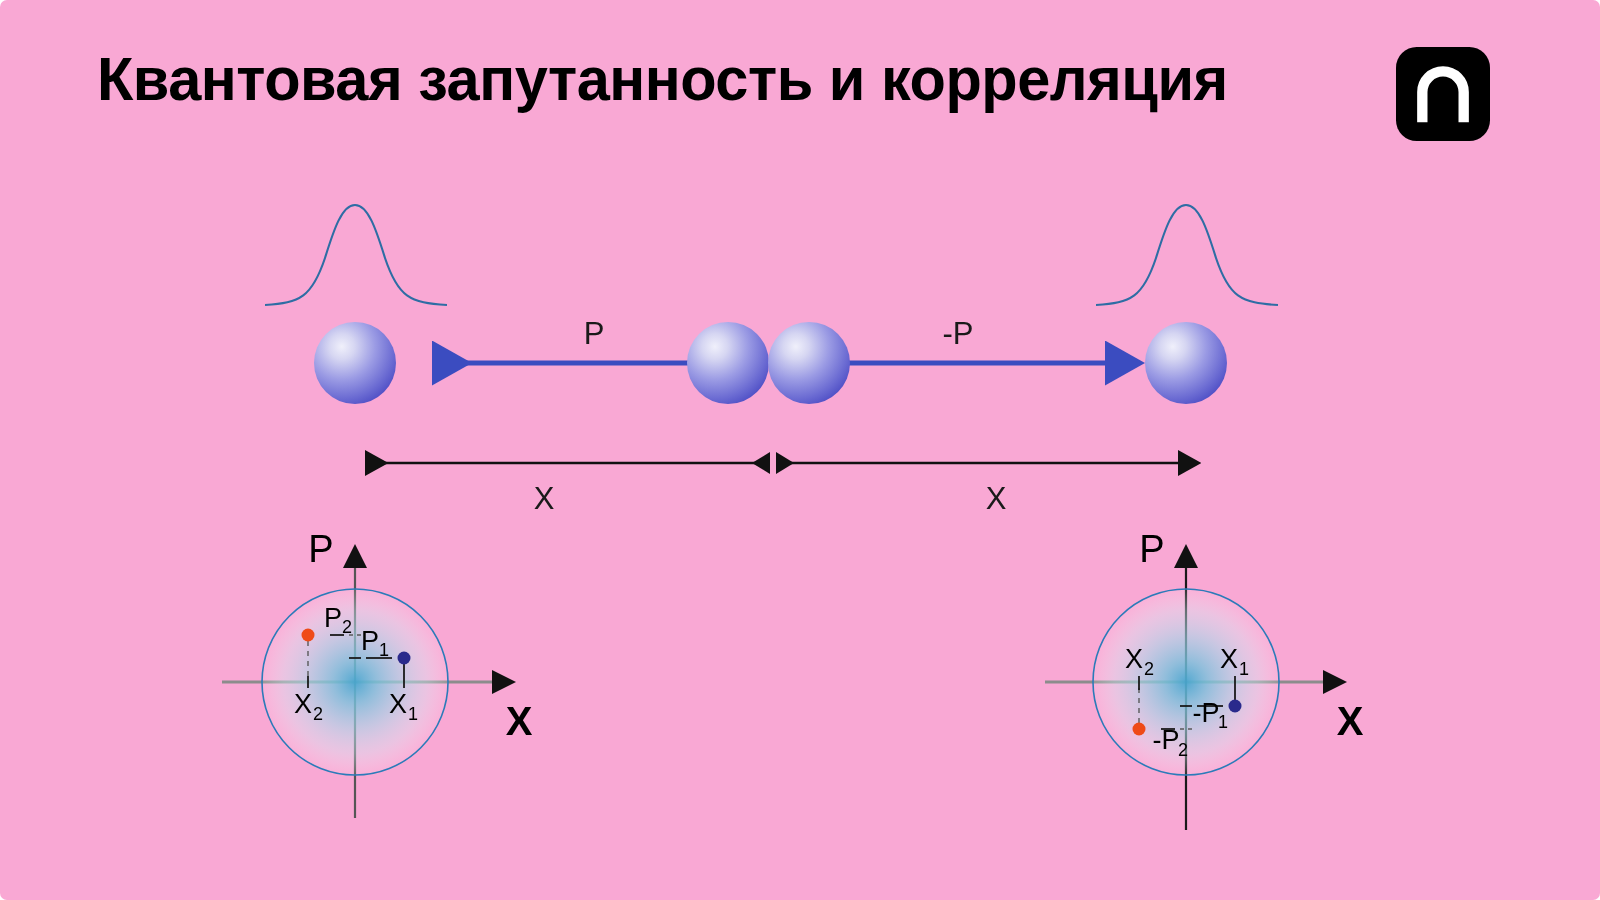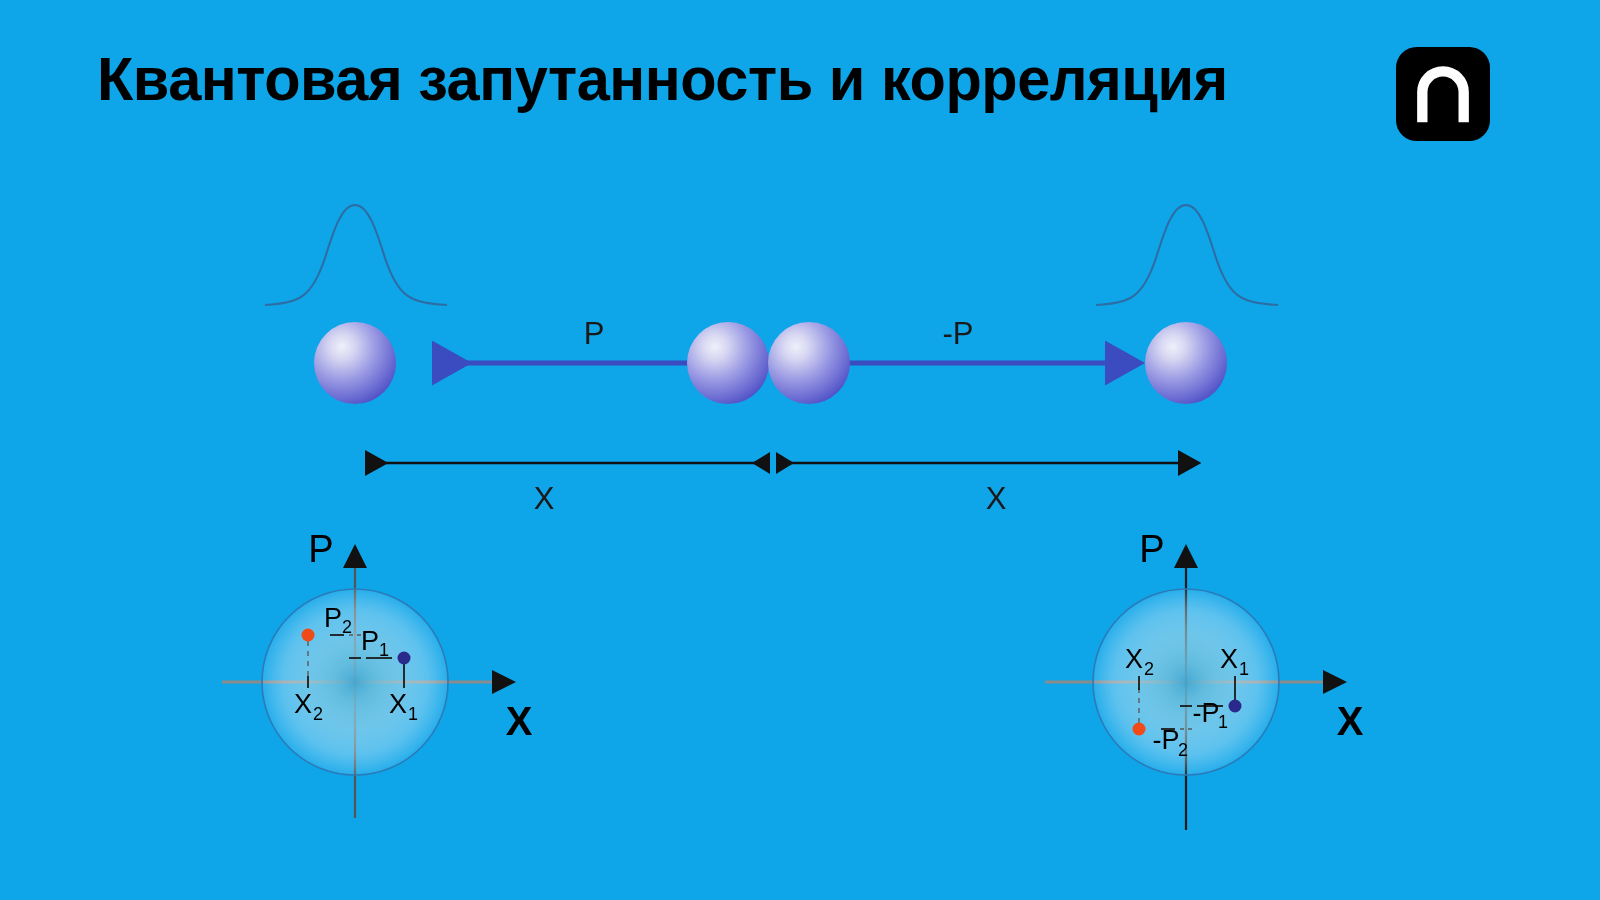--- a/index.html
+++ b/index.html
@@ -14,21 +14,22 @@
     position: relative;
     overflow: hidden;
     font-family: "Liberation Sans", "DejaVu Sans", sans-serif;
   }
 
   #stage {
     position: absolute;
     left: 0; top: 0;
     width: 1600px;
     height: 900px;
-    background: #0ea5e9;
+    background: #f9a8d4;
+    border-radius: 7px;
   }
 
   
   .header {
     position: absolute;
     left: 0; top: 0;
     width: 1600px;
     height: 170px;
   }
   .page-title {

